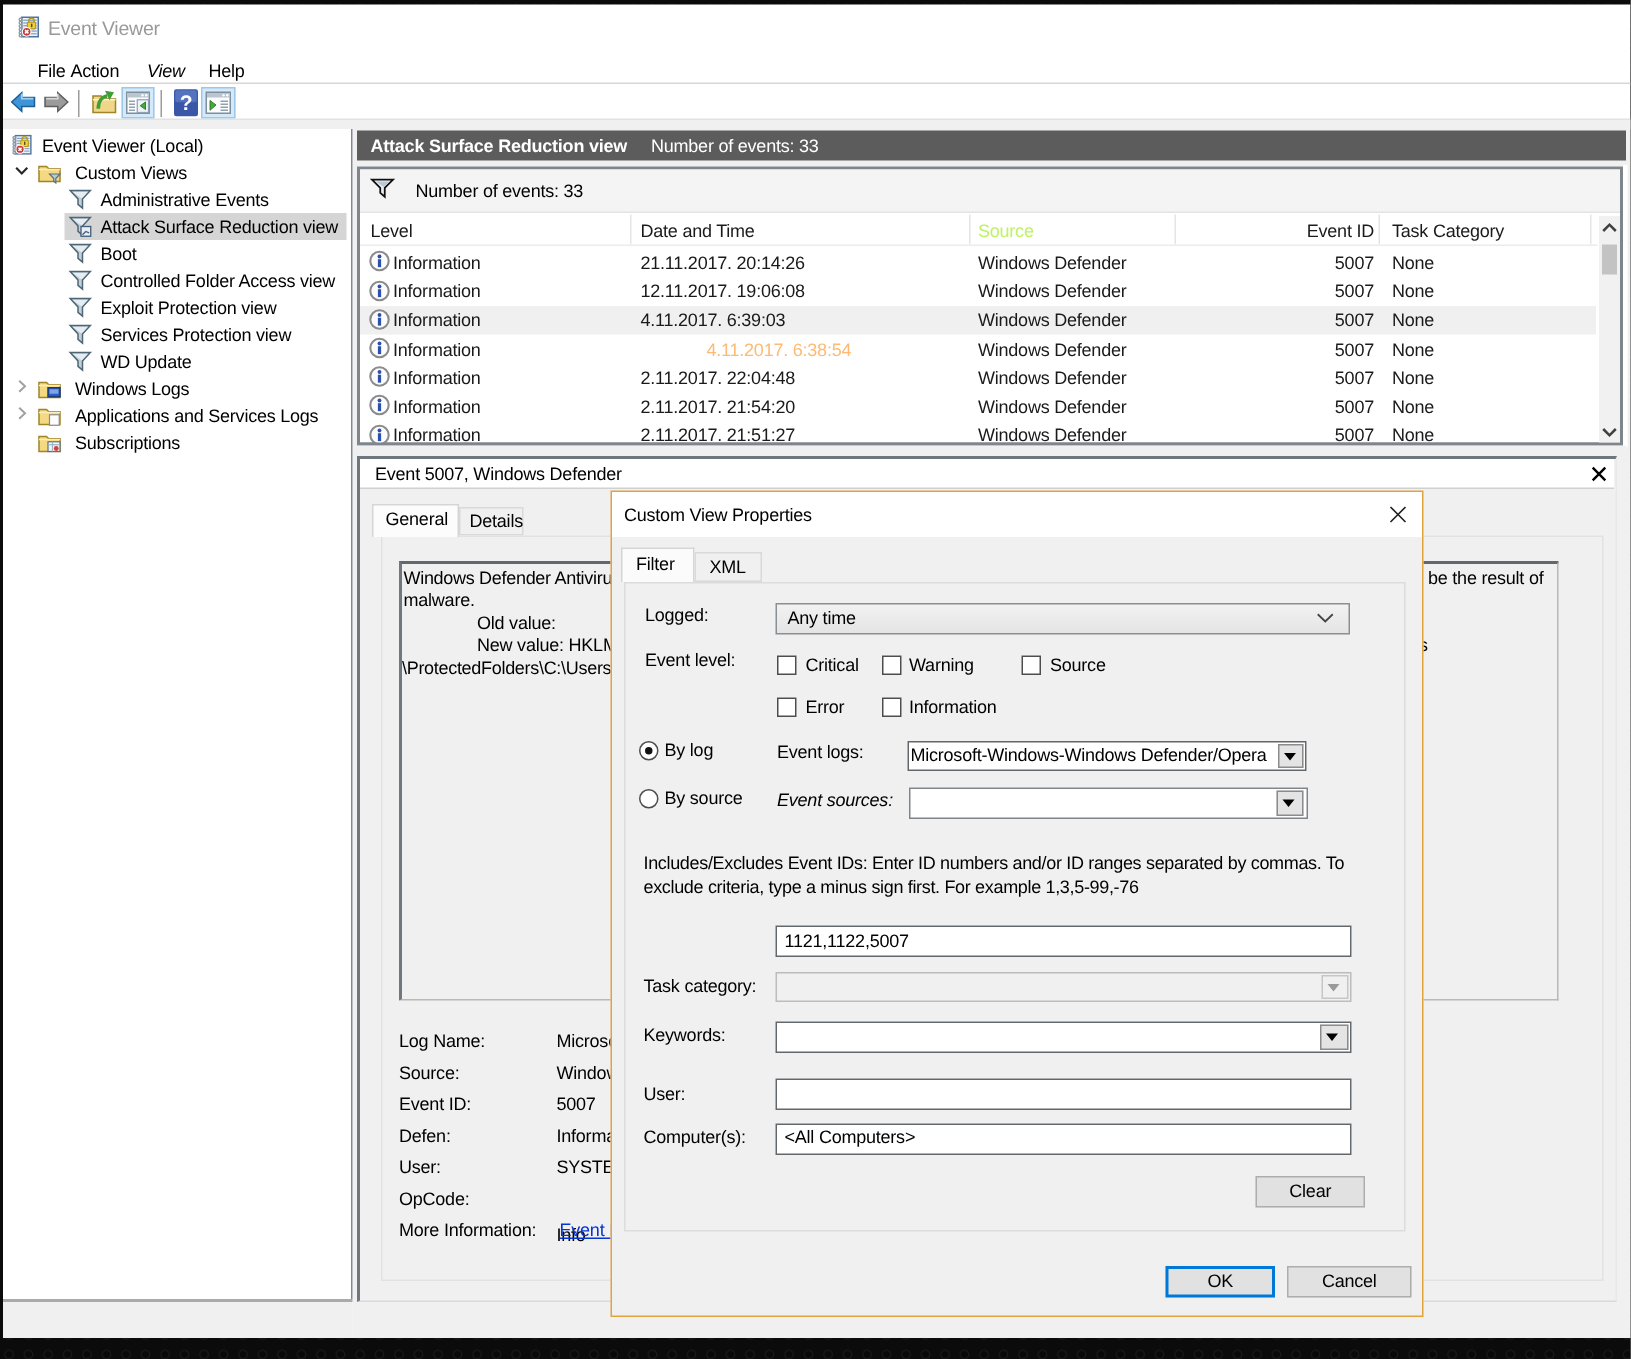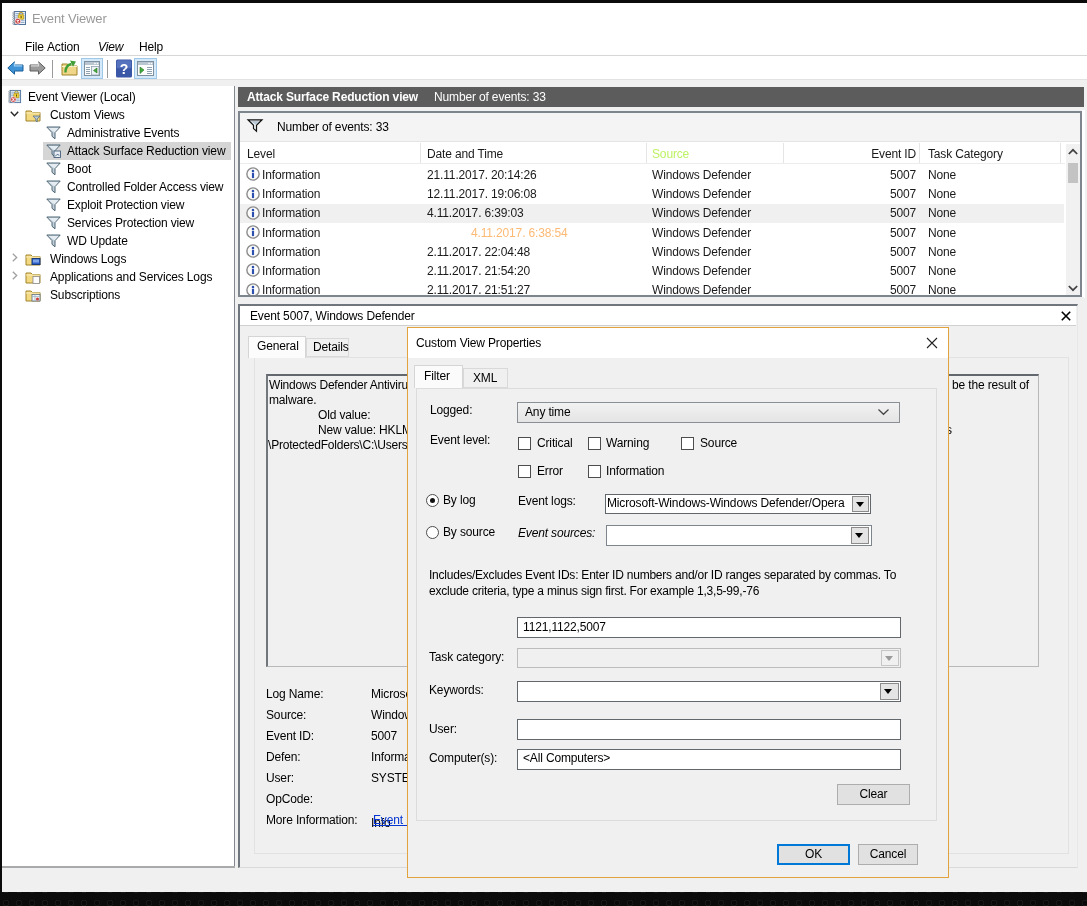--- a/index.html
+++ b/index.html
@@ -444,13 +444,13 @@
 <div class="lbl" style="left:429px;top:722px;">User:</div>
 <div class="a" style="left:517px;top:719px;width:384px;height:21px;background:#fff;border:1px solid #62676c;"></div>
 <div class="lbl" style="left:523px;top:722px;margin-top:36px;">&lt;All Users&gt;</div>
 <div class="lbl" style="left:429px;top:751px;">Computer(s):</div>
 <div class="a" style="left:517px;top:749px;width:384px;height:21px;background:#fff;border:1px solid #62676c;"></div>
 <div class="lbl" style="left:523px;top:751px;">&lt;All Computers&gt;</div>
 
 <div class="a" style="left:837px;top:784px;width:73px;height:21px;background:#e1e1e1;border:1px solid #adadad;text-align:center;line-height:19px;">Clear</div>
 
 <div class="a" style="left:777px;top:844px;width:73px;height:21px;background:#e1e1e1;border:2px solid #0078d7;text-align:center;line-height:17px;">OK</div>
-<div class="a" style="left:858px;top:844px;width:60px;height:21px;background:#e1e1e1;border:1px solid #adadad;text-align:center;line-height:19px;">Cancel</div>
+<div class="a" style="left:858px;top:844px;width:83px;height:21px;background:#e1e1e1;border:1px solid #adadad;text-align:center;line-height:19px;">Cancel</div>
 
 </body></html>

